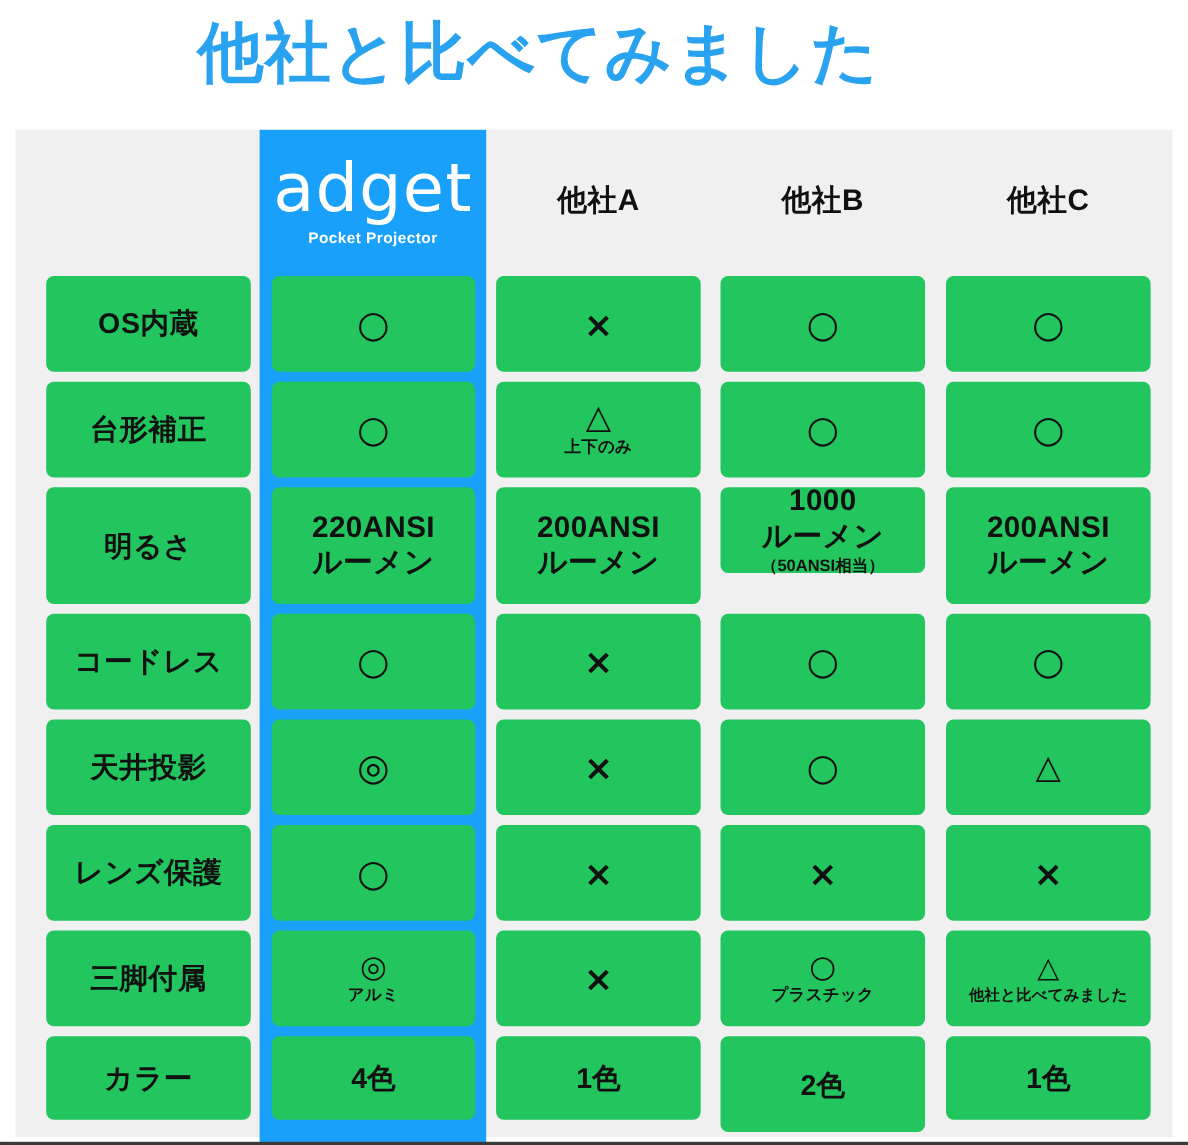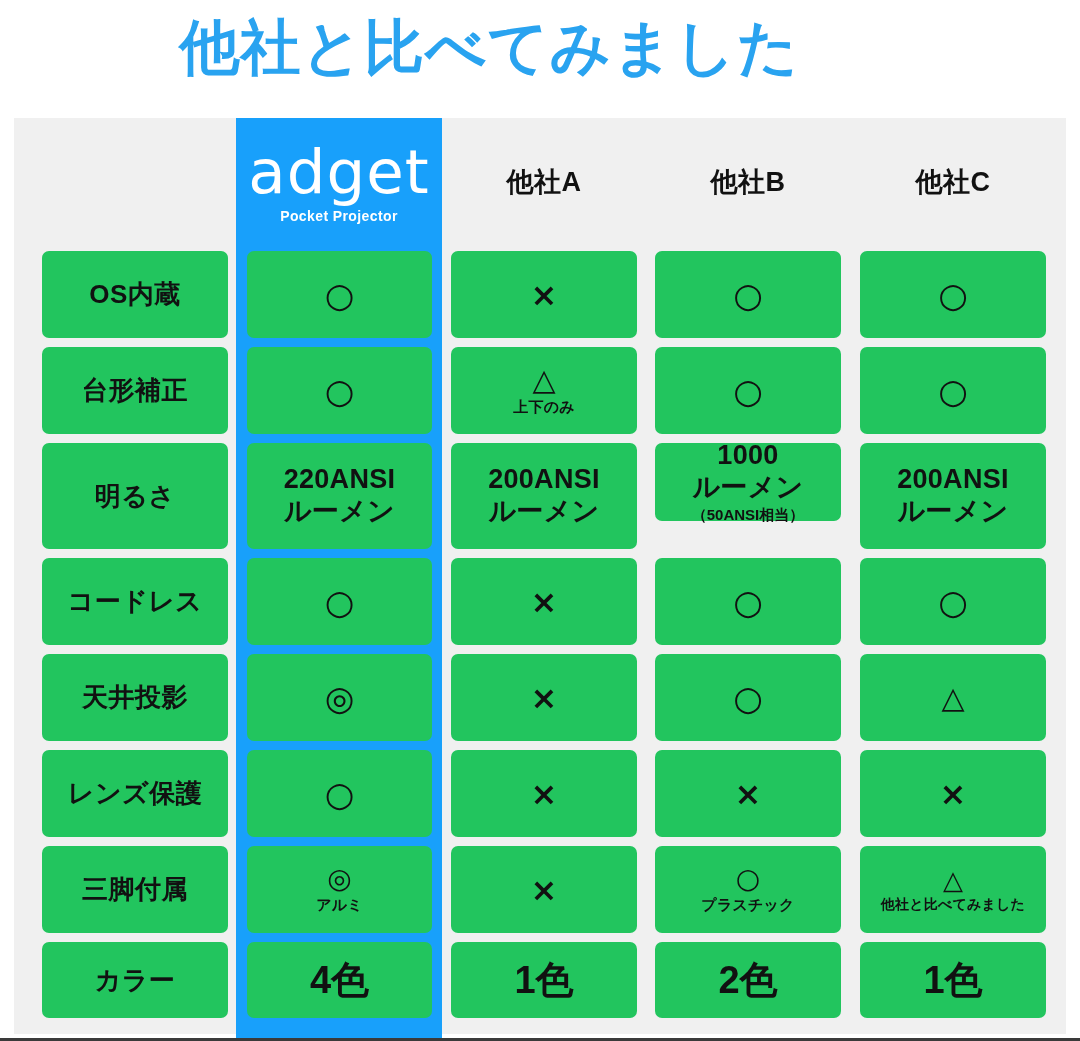--- a/index.html
+++ b/index.html
@@ -153,21 +153,21 @@
     letter-spacing:0.3px;
   }
   .val-sub{
     font-size:15px;
     font-weight:700;
     color:#111111;
     line-height:1.2;
     margin-top:3px;
   }
   .val-big{
-    font-size:38px;
+    font-size:26px;
     font-weight:700;
     color:#111111;
     line-height:1;
   }
 
   
   .bottom-edge{
     position:absolute;
     left:0; bottom:0; width:1080px; height:3px;
     background:#3a3a3a;
@@ -299,21 +299,21 @@
     <span class="note" style="font-size:14px;">他社と比べてみました</span>
   </div>
 
   <div class="cell label" style="top:942px;height:76px;">カラー</div>
   <div class="cell brand" style="top:942px;height:76px;">
     <span class="val-big">4色</span>
   </div>
   <div class="cell c1" style="top:942px;height:76px;">
     <span class="val-big">1色</span>
   </div>
-  <div class="cell c2" style="top:942px;height:76px;">
+  <div class="cell c2" style="top:942px;height:87px;">
     <span class="val-big">2色</span>
   </div>
   <div class="cell c3" style="top:942px;height:76px;">
     <span class="val-big">1色</span>
   </div>
 
 </div>
 
 <div class="bottom-edge"></div>
 

